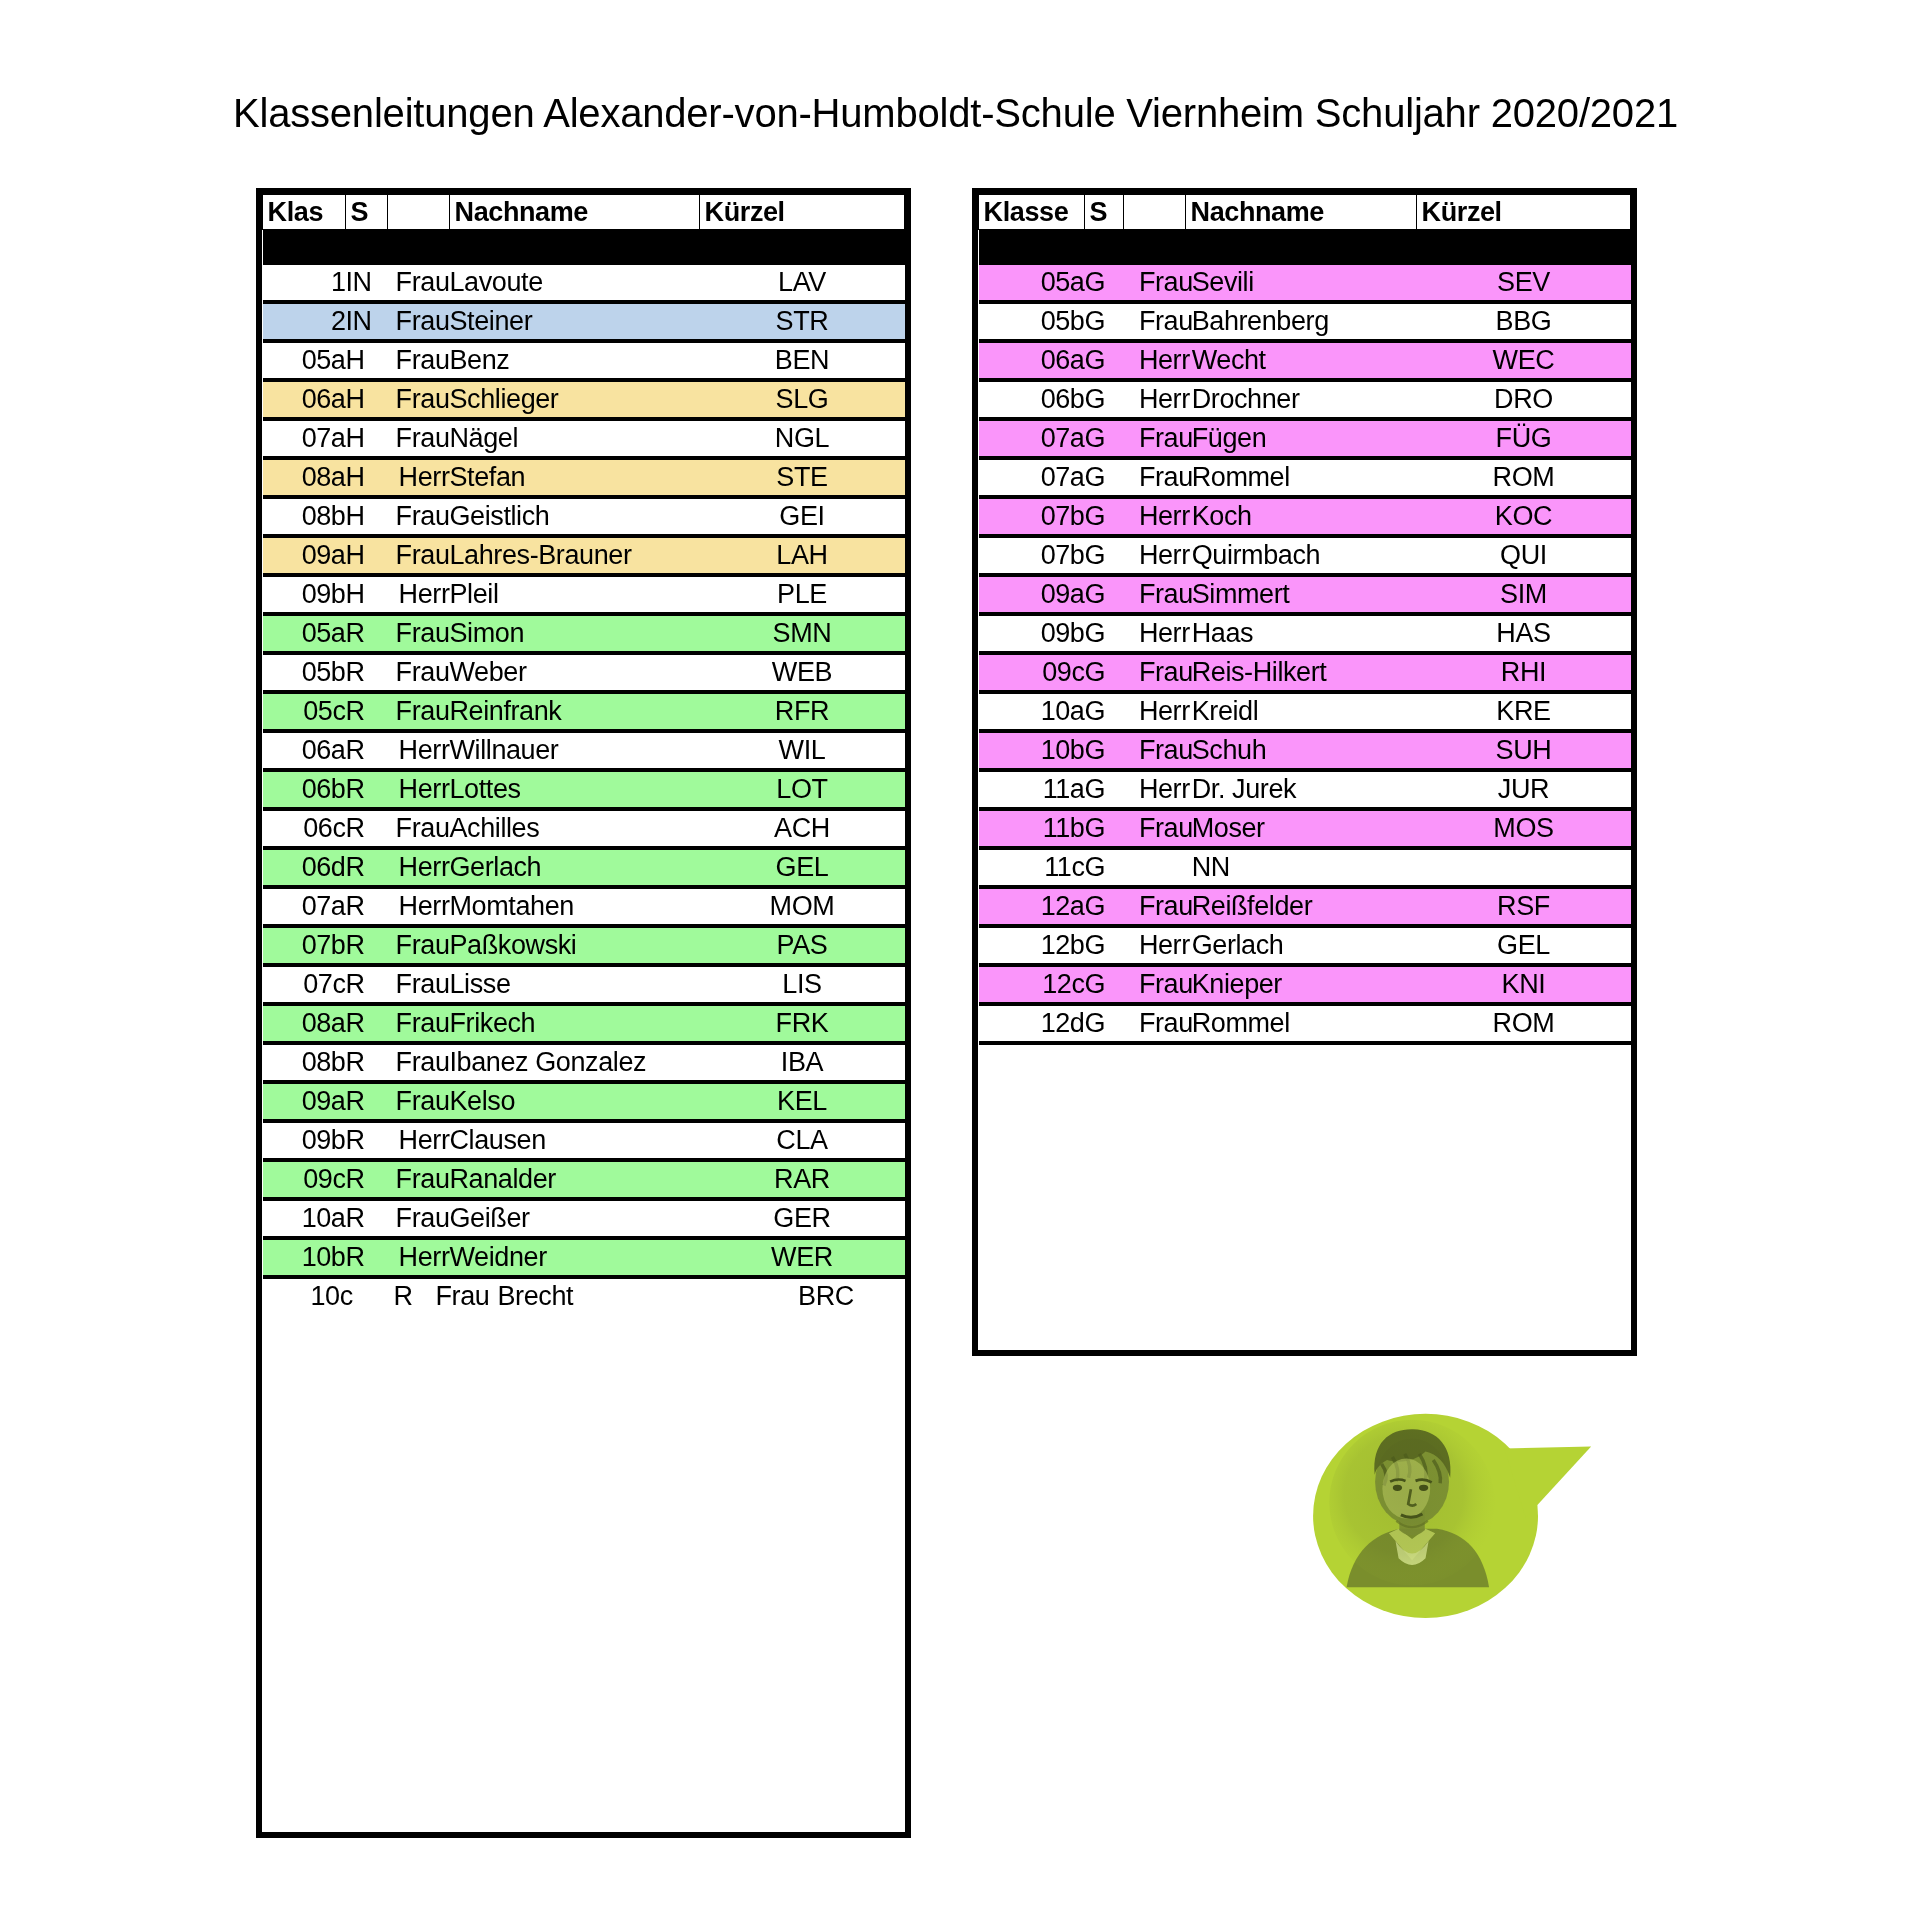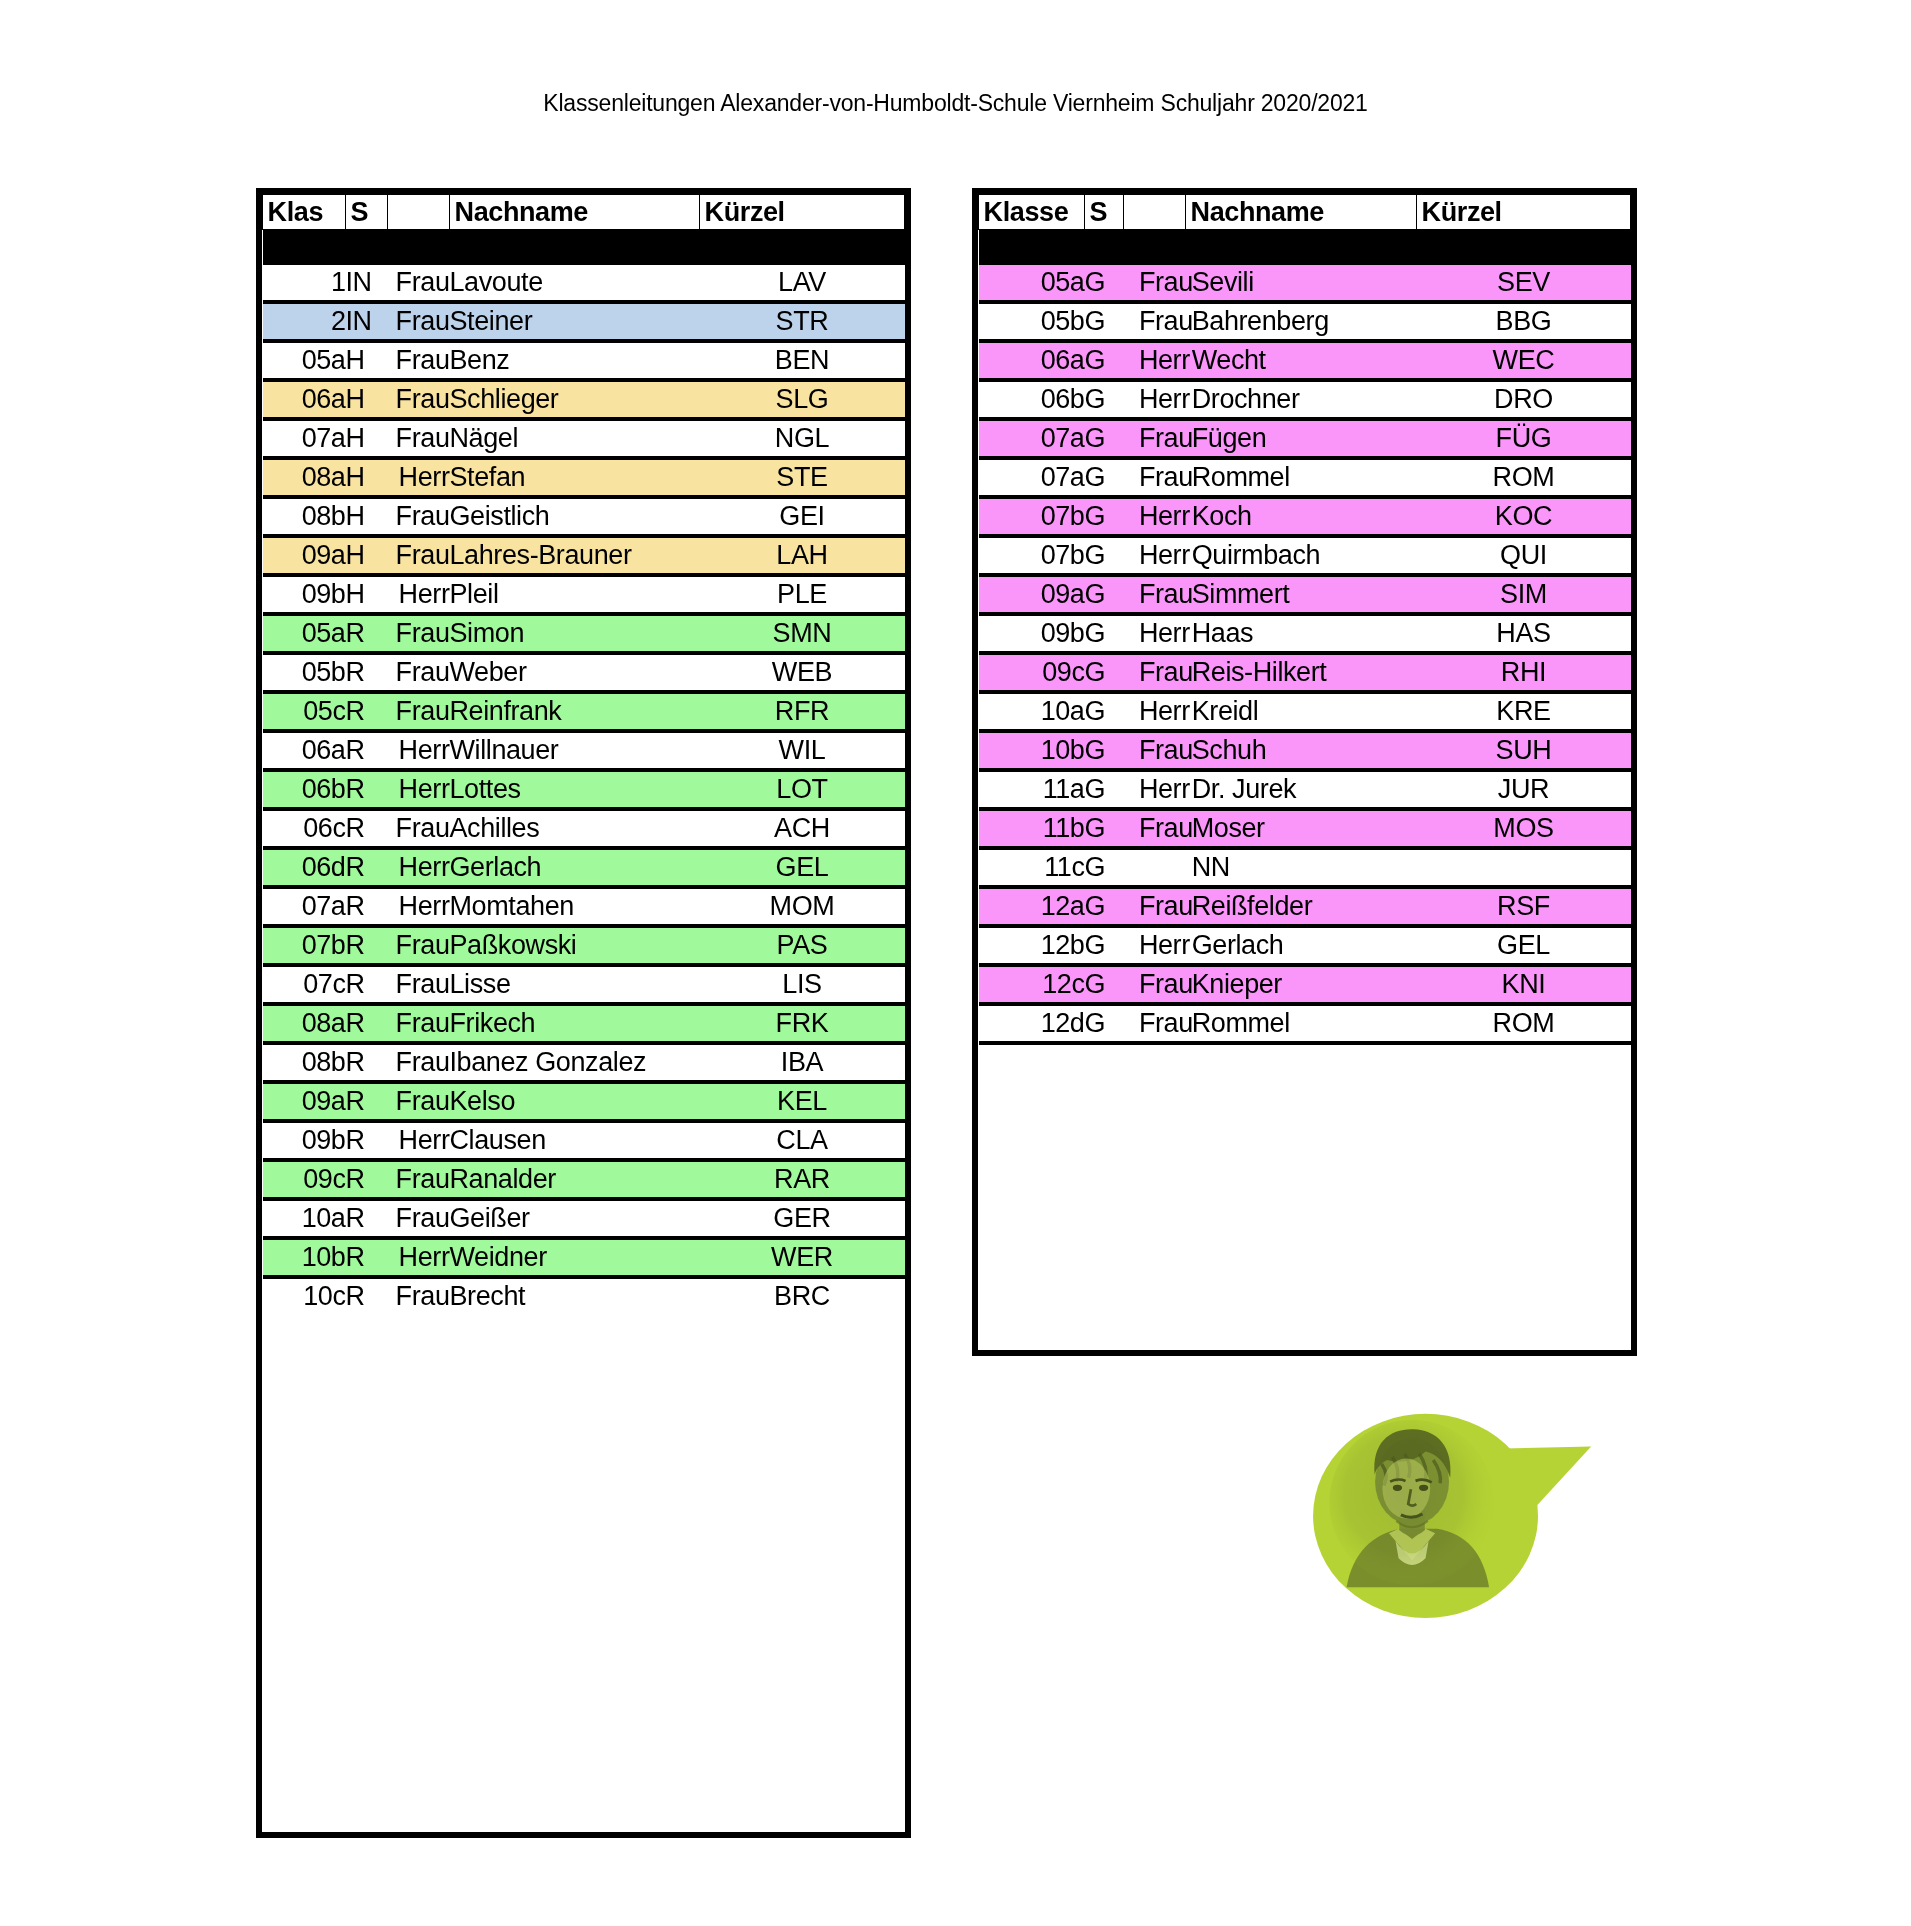--- a/index.html
+++ b/index.html
@@ -16,21 +16,21 @@
     overflow: hidden;
   }
 
   
   .doc-title {
     position: absolute;
     top: 91px;
     left: 0;
     width: 1911px;
     text-align: center;
-    font-size: 23px;
+    font-size: 40px;
     line-height: 1.1;
     letter-spacing: -0.2px;
     white-space: nowrap;
   }
 
   
   .table-shell {
     position: absolute;
     background: #ffffff;
     border: 6.5px solid #000000;
@@ -66,21 +66,21 @@
   tr.data td {
     font-size: 27px;
     padding: 0;
     border: 0;
     border-bottom: 4.2px solid #000000;
     vertical-align: middle;
     white-space: nowrap;
     letter-spacing: -0.4px;
     line-height: 35px;
   }
-  tr.data:last-child td { border-bottom: 0; }
+  tr.data:last-child td { border-bottom: 0; padding-left: 48px; }
 
   
   td.c-klasse { text-align: right; padding-right: 3.9px; }
   td.c-stufe  { text-align: left;  padding-left: 7px; }
   td.c-anrede { text-align: right;  padding-left: 7.7px; }
   td.c-name   { text-align: left;  padding-left: 6.2px; }
   td.c-kuerzel{ text-align: center;  padding-left: 5.4px; }
 
   
   #right-table td.c-anrede { padding-left: 15.4px; }

